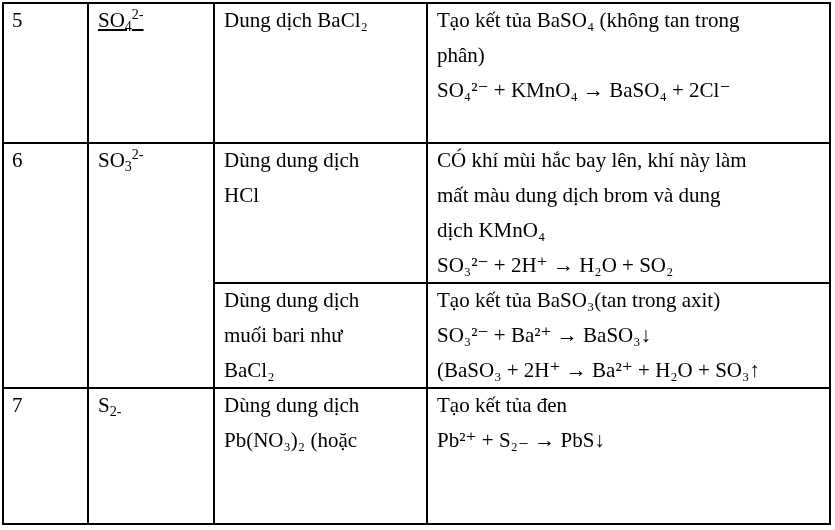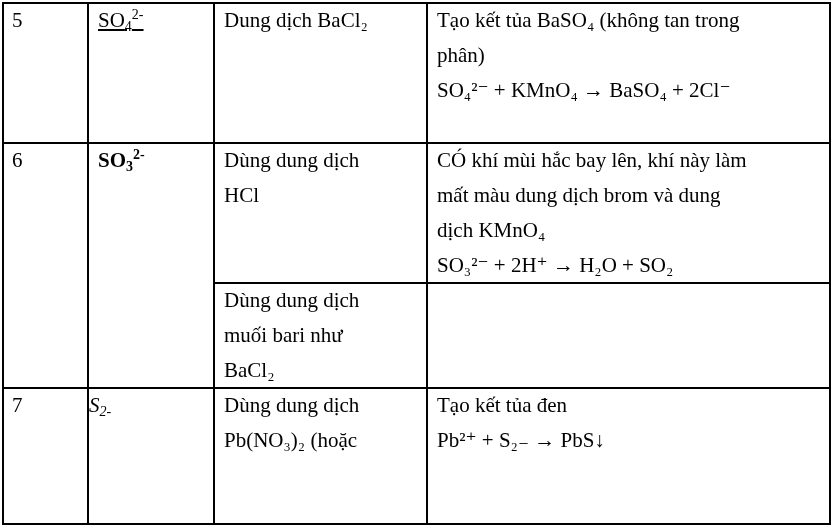--- a/index.html
+++ b/index.html
@@ -36,39 +36,44 @@
   <div class="cell" style="left:222px;top:1px;">
     <span class="ln">Dung dịch BaCl₂</span>
   </div>
   <div class="cell" style="left:435px;top:1px;">
     <span class="ln">Tạo kết tủa BaSO₄ (không tan trong</span>
     <span class="ln">phân)</span>
     <span class="ln">SO₄²⁻ + KMnO₄ →  BaSO₄ + 2Cl⁻</span>
   </div>
 
   <div class="cell" style="left:10px;top:141px;">6</div>
-  <div class="cell" style="left:96px;top:141px;font-weight:bold;"><span>SO</span><sub>3</sub><sup>2-</sup></div>
+  <div class="cell" style="left:96px;top:141px;"><span>SO</span><sub>3</sub><sup>2-</sup></div>
   <div class="cell" style="left:222px;top:141px;">
     <span class="ln">Dùng dung dịch</span>
     <span class="ln">HCl</span>
   </div>
   <div class="cell" style="left:435px;top:141px;">
     <span class="ln">CÓ khí mùi hắc bay lên, khí này làm</span>
     <span class="ln">mất màu dung dịch brom và dung</span>
     <span class="ln">dịch KMnO₄</span>
     <span class="ln">SO₃²⁻ + 2H⁺ → H₂O + SO₂</span>
   </div>
   <div class="cell" style="left:222px;top:281px;">
     <span class="ln">Dùng dung dịch</span>
     <span class="ln">muối bari như</span>
     <span class="ln">BaCl₂</span>
   </div>
+  <div class="cell" style="left:435px;top:281px;">
+    <span class="ln">Tạo kết tủa BaSO₃(tan trong axit)</span>
+    <span class="ln">SO₃²⁻ + Ba²⁺ → BaSO₃↓</span>
+    <span class="ln">(BaSO₃ + 2H⁺ → Ba²⁺ + H₂O + SO₃↑</span>
+  </div>
 
   <div class="cell" style="left:10px;top:386px;">7</div>
-  <div class="cell" style="left:87px;top:386px;font-style:italic;"><span>S</span><sub>2-</sub></div>
+  <div class="cell" style="left:96px;top:386px;"><span>S</span><sub>2-</sub></div>
   <div class="cell" style="left:222px;top:386px;">
     <span class="ln">Dùng dung dịch</span>
     <span class="ln">Pb(NO₃)₂ (hoặc</span>
   </div>
   <div class="cell" style="left:435px;top:386px;">
     <span class="ln">Tạo kết tủa đen</span>
     <span class="ln">Pb²⁺ + S₂₋ → PbS↓</span>
   </div>
 </div>
 

